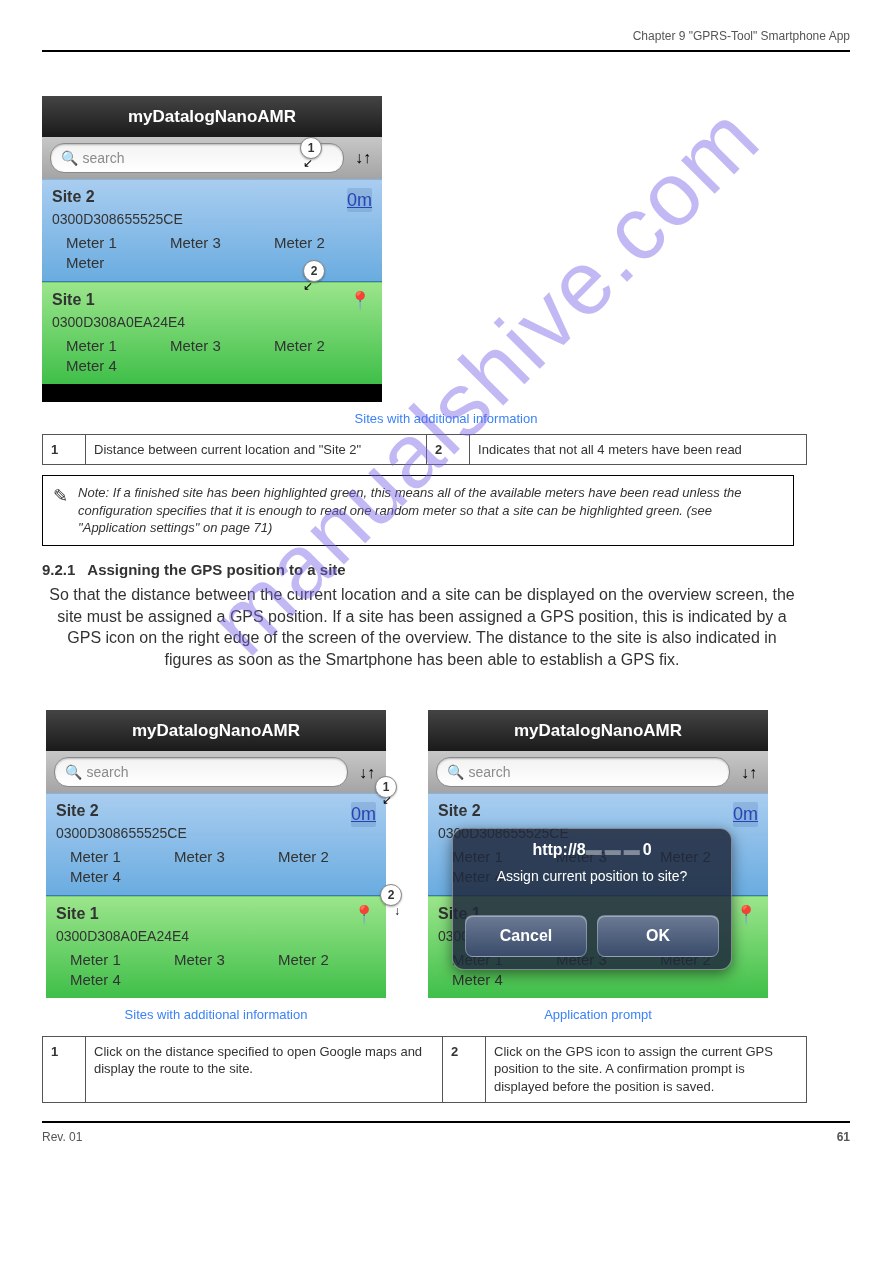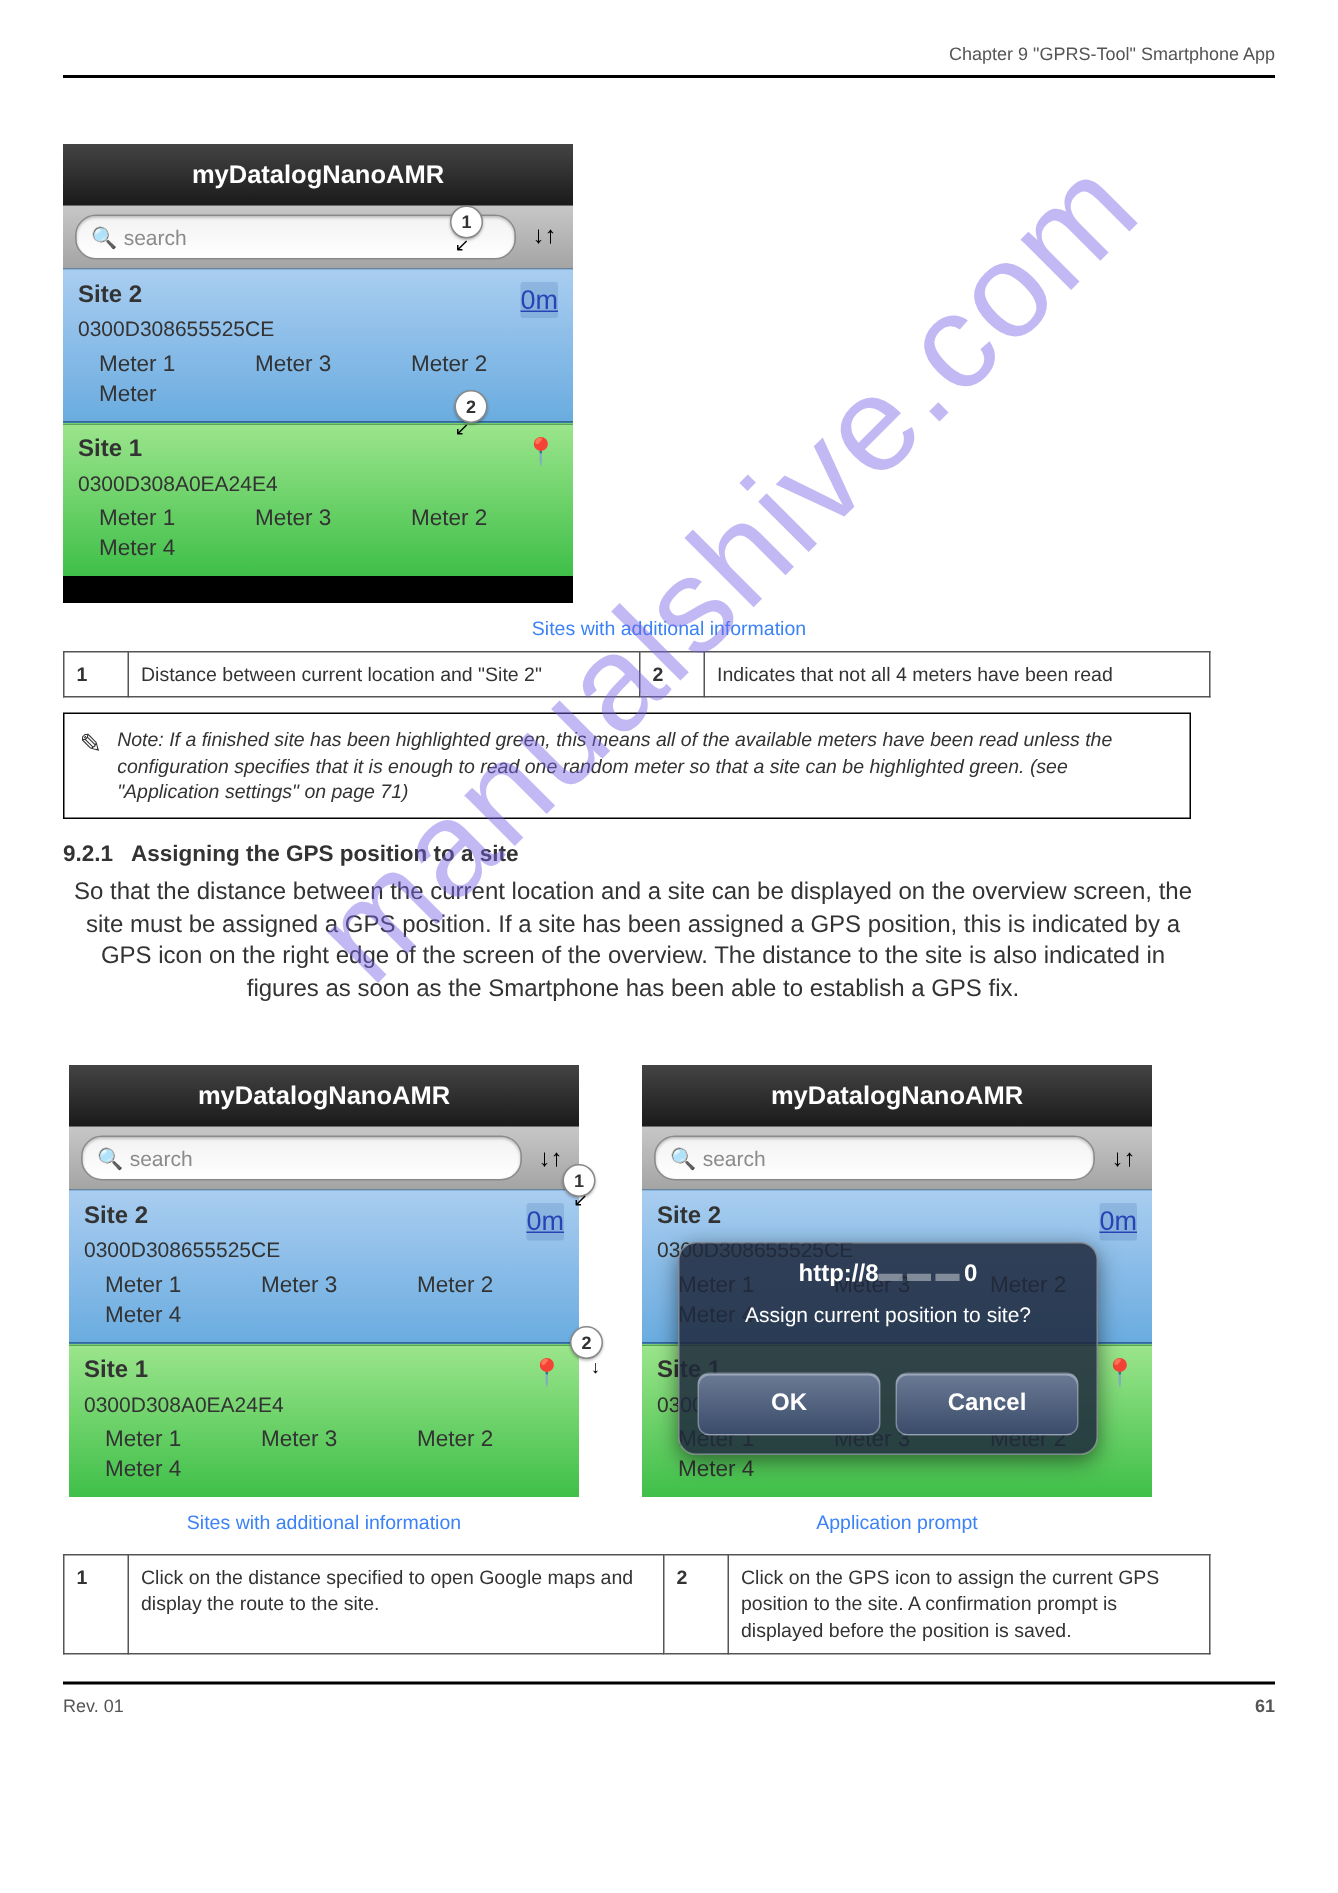--- a/index.html
+++ b/index.html
@@ -394,22 +394,22 @@
             <div>Meter 4</div>
           </div>
         </div>
 
         <div class="modal">
           <div class="modal-title">
             <span>http://8</span><span style="opacity:.4;letter-spacing:3px">▬▬▬</span><span>0</span>
           </div>
           <div class="modal-msg">Assign current position to site?</div>
           <div class="modal-btns">
+            <div class="modal-btn">Cancel</div>
             <div class="modal-btn">OK</div>
-            <div class="modal-btn">Cancel</div>
           </div>
         </div>
       </div>
       <div class="fig-caption">Application prompt</div>
     </div>
 
   </div>
 
   <table class="legend" style="margin-top:6px">
     <tbody>

